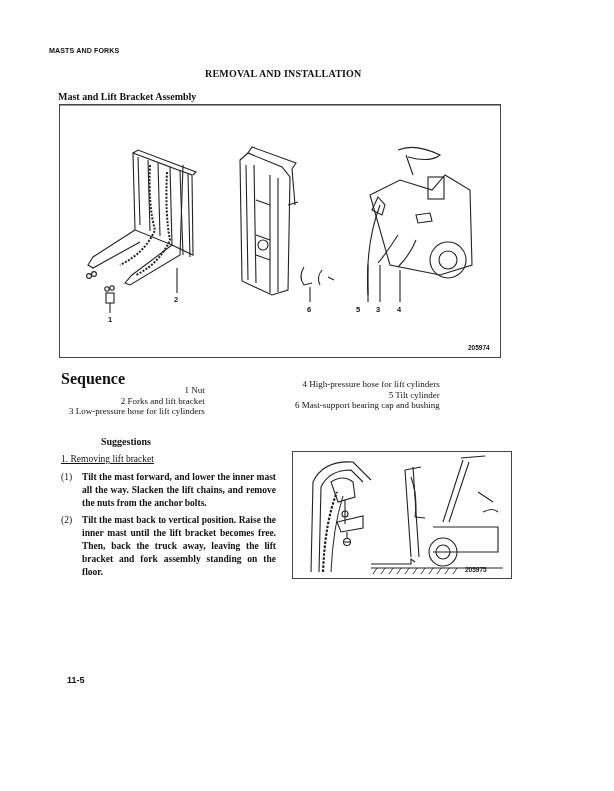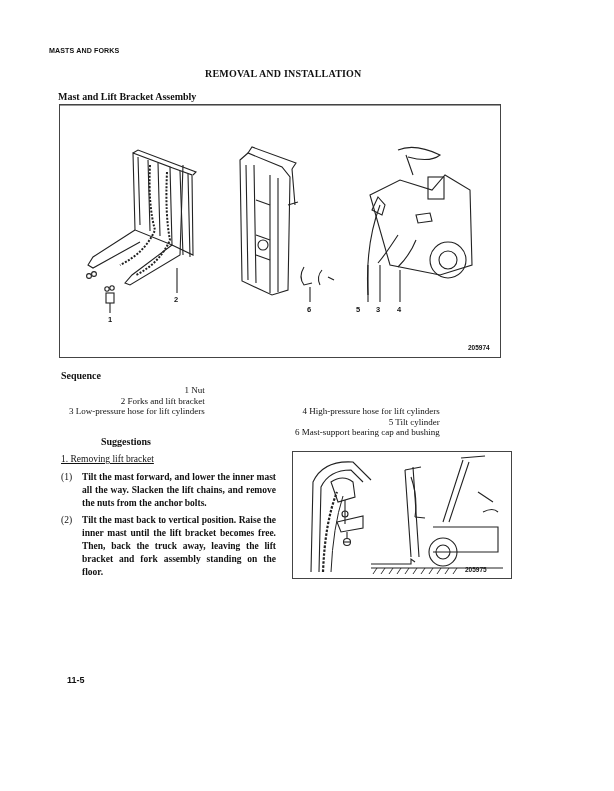--- a/index.html
+++ b/index.html
@@ -14,24 +14,24 @@
   }
   .page-title { left:205px; top:68px; font-weight:bold; font-size:10px; letter-spacing:0.2px; }
   .fig-title { left:58px; top:91px; font-weight:bold; font-size:10px;text-align:center; }
   .fig1 {
     left:59px; top:104px; width:440px; height:252px; border:1px solid #444;
     box-shadow: inset 0 1px 0 #999;
   }
   .fig1 svg { position:absolute; left:0; top:0; }
   .fig-id { font-family:"Liberation Sans", sans-serif; font-size:6.5px; font-weight:bold; }
   .callout { font-family:"Liberation Sans", sans-serif; font-size:7.5px; font-weight:bold; position:absolute; }
-  .seq-title { left:61px; top:370px; font-weight:bold; font-size:10px; }
+  .seq-title { left:61px; top:370px; font-weight:bold; font-size:16px; }
   .seq-list { font-size:9px; line-height:10.5px;text-align:right; }
   .seq-left { left:69px; top:385px; }
-  .seq-right { left:295px; top:406px; }
+  .seq-right { left:295px; top:379px; }
   .sugg-title { left:61px; top:436px; font-weight:bold; font-size:10px;margin-left:40px; }
   .sugg-sub { left:61px; top:454px; font-size:9.5px;text-decoration:underline; }
   .step { font-size:9.5px; line-height:13px; width:215px; }
   .step .num { position:absolute; left:0; top:0; }
   .step .txt { margin-left:21px; text-align:justify;font-weight:bold; }
   .step1 { left:61px; top:471px; }
   .step2 { left:61px; top:514px; }
   .fig2 {
     left:292px; top:451px; width:218px; height:126px; border:1px solid #444;
   }

